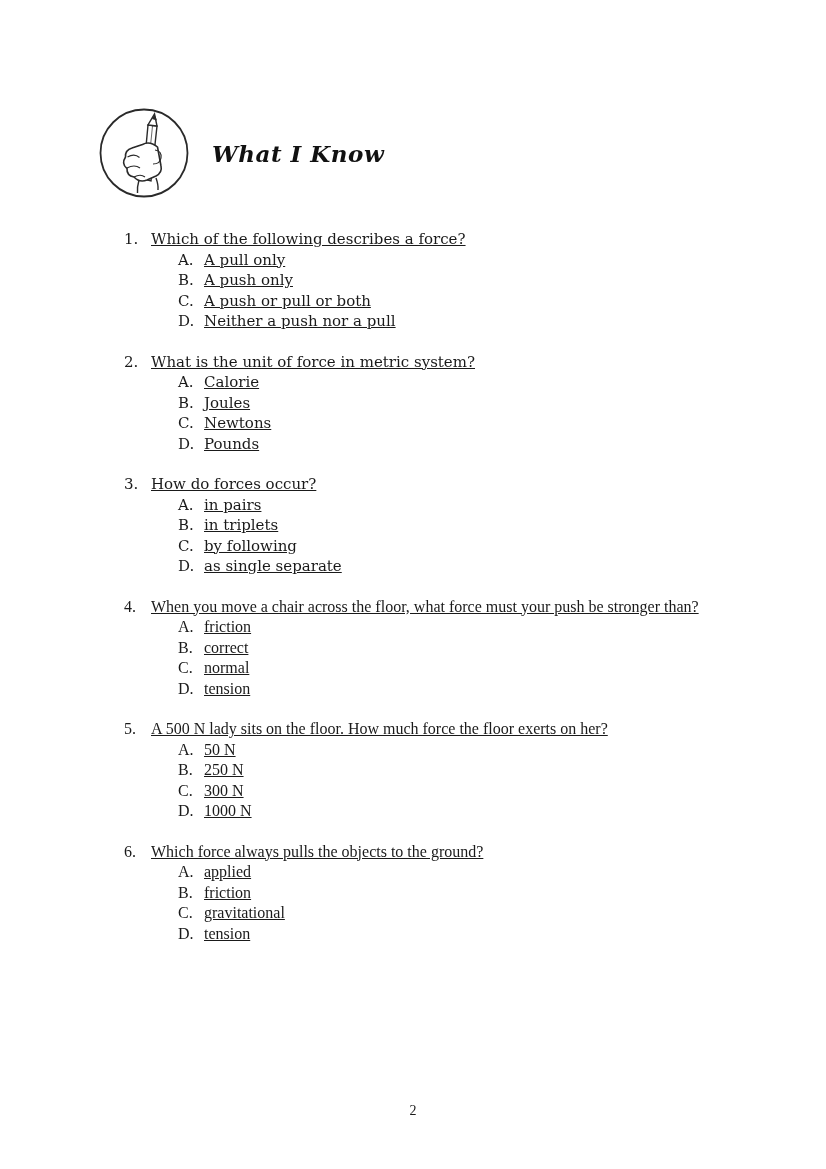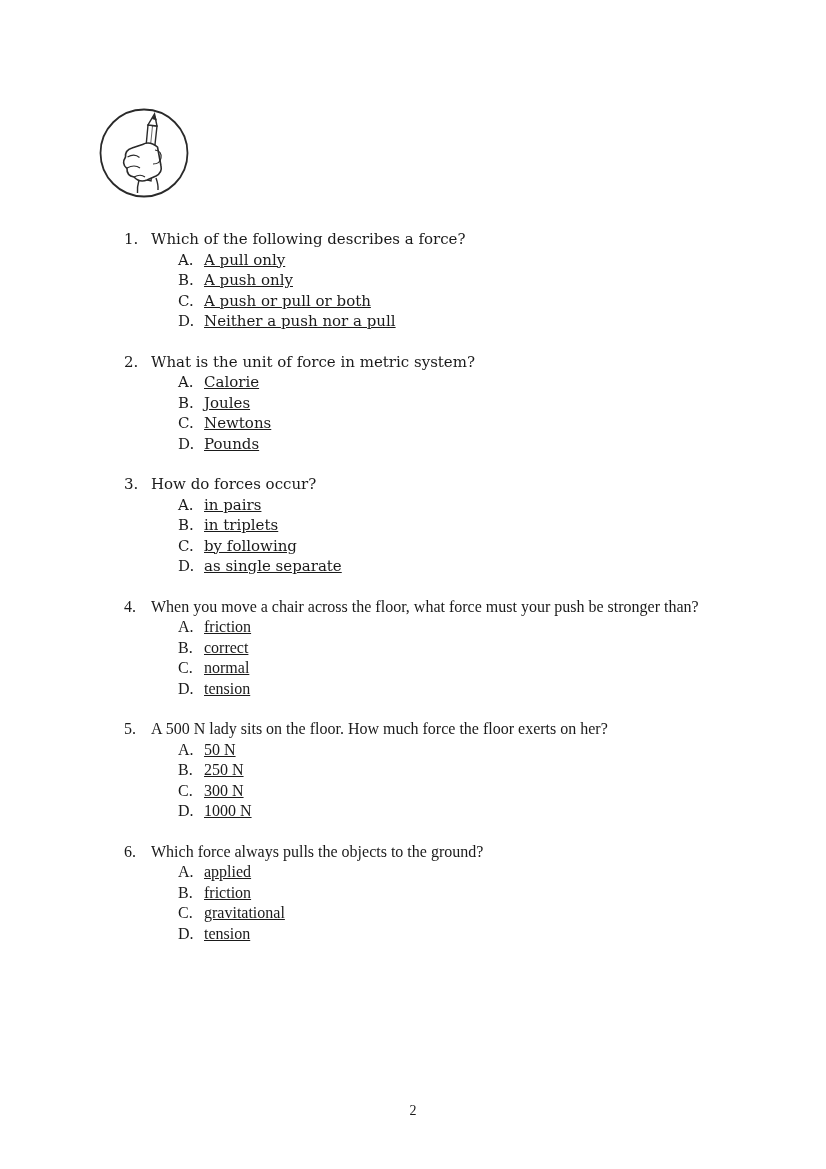--- a/index.html
+++ b/index.html
@@ -53,21 +53,21 @@
   }
   
   .questions {
     padding-left: 26px;
     font-size: 15px;
     line-height: 20.5px;
   }
   .question { margin-bottom: 20px; }
   .q-line { display: flex; }
   .q-num { width: 27px; flex: 0 0 auto; }
-  .q-text { flex: 1; text-align: justify; }
+  .q-text { flex: 1; text-align: justify; text-decoration: underline; }
   .options { padding-left: 54px; }
   .option { display: flex; }
   .opt-letter { width: 26px; flex: 0 0 auto; }
   .opt-text { flex: 1; text-decoration: underline; }
   
   .question.narrow { font-family: "Liberation Serif", "DejaVu Serif", serif; font-size: 16px; }
   
   .page-number {
     position: absolute;
     bottom: 50px;
@@ -101,20 +101,21 @@
           <path d="M29.5 50 q7 -4 12 0.5" stroke="#2a2a2a" stroke-width="1.1" fill="none"></path>
           <path d="M29 61 q7.5 -4 13 0" stroke="#2a2a2a" stroke-width="1.1" fill="none"></path>
           <path d="M36 70 q6.5 -3.5 11 0" stroke="#2a2a2a" stroke-width="1.1" fill="none"></path>
 
           <path d="M57 43 q7 1 6 8 q-1 6 -8 6" stroke="#2a2a2a" stroke-width="1.2" fill="none"></path>
 
           <path d="M41 73 q-2 7 -1.5 13" stroke="#2a2a2a" stroke-width="1.4" fill="none"></path>
           <path d="M58 71 q2.5 7 2 12" stroke="#2a2a2a" stroke-width="1.4" fill="none"></path>
         </svg>
       </div>
+      <div class="page-title">What I Know</div>
     </div>
 
 
     <div class="questions">
   <div class="question">
     <div class="q-line">
       <span class="q-num">1.</span>
       <span class="q-text">Which of the following describes a force?</span>
     </div>
     <div class="options">

